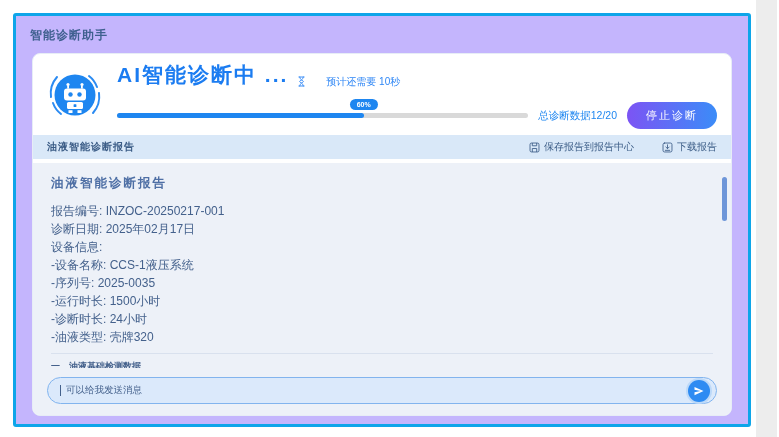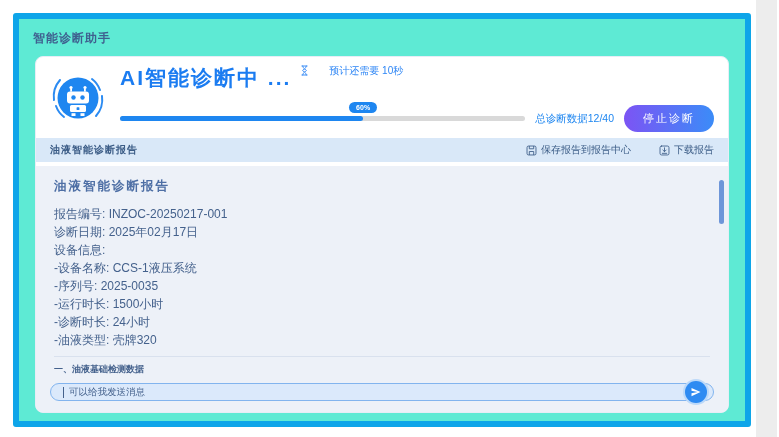--- a/index.html
+++ b/index.html
@@ -4,33 +4,33 @@
 <style>
   html,body{margin:0;padding:0;}
   body{
     width:779px;height:437px;position:relative;background:#ffffff;overflow:hidden;
     font-family:"Liberation Sans","DejaVu Sans",sans-serif;
     -webkit-font-smoothing:antialiased;
   }
   .gutter{position:absolute;right:2px;top:0;width:21px;height:100%;background:#ededed;}
   .card{
     position:absolute;left:13px;top:13px;right:28px;bottom:10px;
-    background:#5eead4;border:6px solid #0ea5e9;border-radius:3px;
+    background:#c4b5fd;border:3px solid #0ea5e9;border-radius:3px;
     padding:9px 6px 8px;box-sizing:border-box;display:flex;flex-direction:column;
   }
   .card-title{color:#3f608f;font-size:12px;font-weight:bold;letter-spacing:1px;padding:2px 8px 9px;}
   .panel{
     flex:1;margin:0 10px;border:1px solid #e7edf6;border-radius:8px;background:#fff;
     display:flex;flex-direction:column;overflow:hidden;min-height:0;
   }
   
   .hdr{display:flex;align-items:center;gap:14px;padding:7px 14px 6px;}
   .avatar{width:56px;height:56px;flex:none;}
   .hdr-main{flex:1;display:flex;flex-direction:column;min-width:0;}
-  .title-row{display:flex;align-items:flex-start;gap:9px;}
+  .title-row{display:flex;align-items:flex-end;gap:9px;}
   .ai-title{color:#1b7cf1;font-size:21px;font-weight:bold;letter-spacing:2px;white-space:nowrap;}
   .eta{display:flex;align-items:center;gap:20px;color:#2e86f5;font-size:10px;white-space:nowrap;}
   .progress-row{display:flex;align-items:center;gap:10px;margin-top:13px;}
   .bar-wrap{flex:1;position:relative;height:5px;background:#d9d9d9;border-radius:3px;}
   .bar-fill{height:100%;background:#1e86f0;border-radius:3px;width:0;}
   .badge{
     position:absolute;top:-14px;left:0;transform:translateX(-50%);
     background:#1e86f0;color:#fff;font-size:7px;font-weight:bold;
     padding:2px 7px;border-radius:8px;white-space:nowrap;
   }
@@ -52,21 +52,21 @@
   .divider{border-top:1px solid #d9e1ee;margin:7px 0 6px;}
   .sec{color:#44618c;font-size:9px;font-weight:600;margin:2px 0 4px;line-height:1.5;}
   table{border-collapse:collapse;background:#fff;margin:3px 0 7px;}
   th,td{border:1px solid #e2e9f3;padding:2.5px 8px;font-size:8.5px;font-weight:normal;text-align:left;color:#51708f;white-space:nowrap;}
   th{color:#4a6585;}
   .st-normal{color:#5b9cf2;}
   .scroll-thumb{position:absolute;right:4px;top:14px;width:5px;height:44px;background:#6e96d9;border-radius:3px;cursor:pointer;}
   
   .input-row{padding:9px 14px 11px;background:#edf1f8;}
   .input-pill{
-    display:flex;align-items:center;height:18px;background:#dbe9fb;border:1px solid #82b4ee;
+    display:flex;align-items:center;height:27px;background:#dbe9fb;border:1px solid #82b4ee;
     border-radius:15px;padding:0 4px 0 12px;box-sizing:border-box;cursor:text;
   }
   .caret{width:1px;height:11px;background:#44618c;margin-right:5px;flex:none;}
   .ph{color:#44618c;font-size:9.5px;flex:1;}
   .send{
     width:22px;height:22px;border-radius:50%;background:#2e8bf2;display:flex;align-items:center;
     justify-content:center;box-shadow:0 0 0 2px #bcd9f9;cursor:pointer;margin-right:2px;flex:none;
   }
 </style>
 </head>
@@ -116,21 +116,21 @@
               </svg>
             </span>
             <span>预计还需要 10秒</span>
           </span>
         </div>
         <div class="progress-row">
           <div class="bar-wrap">
             <div class="bar-fill" style="width: 60%;"></div>
             <div class="badge" style="left: 60%;">60%</div>
           </div>
-          <span class="total">总诊断数据12/40</span>
+          <span class="total">总诊断数据12/20</span>
           <button class="stop-btn">停止诊断</button>
         </div>
       </div>
     </div>
 
     <div class="toolbar">
       <span class="toolbar-title">油液智能诊断报告</span>
       <span class="tool-group">
         <span>
           <svg viewBox="0 0 14 14" width="11" height="11" fill="none" stroke="#3b5c86" stroke-width="1.1" stroke-linejoin="round">

